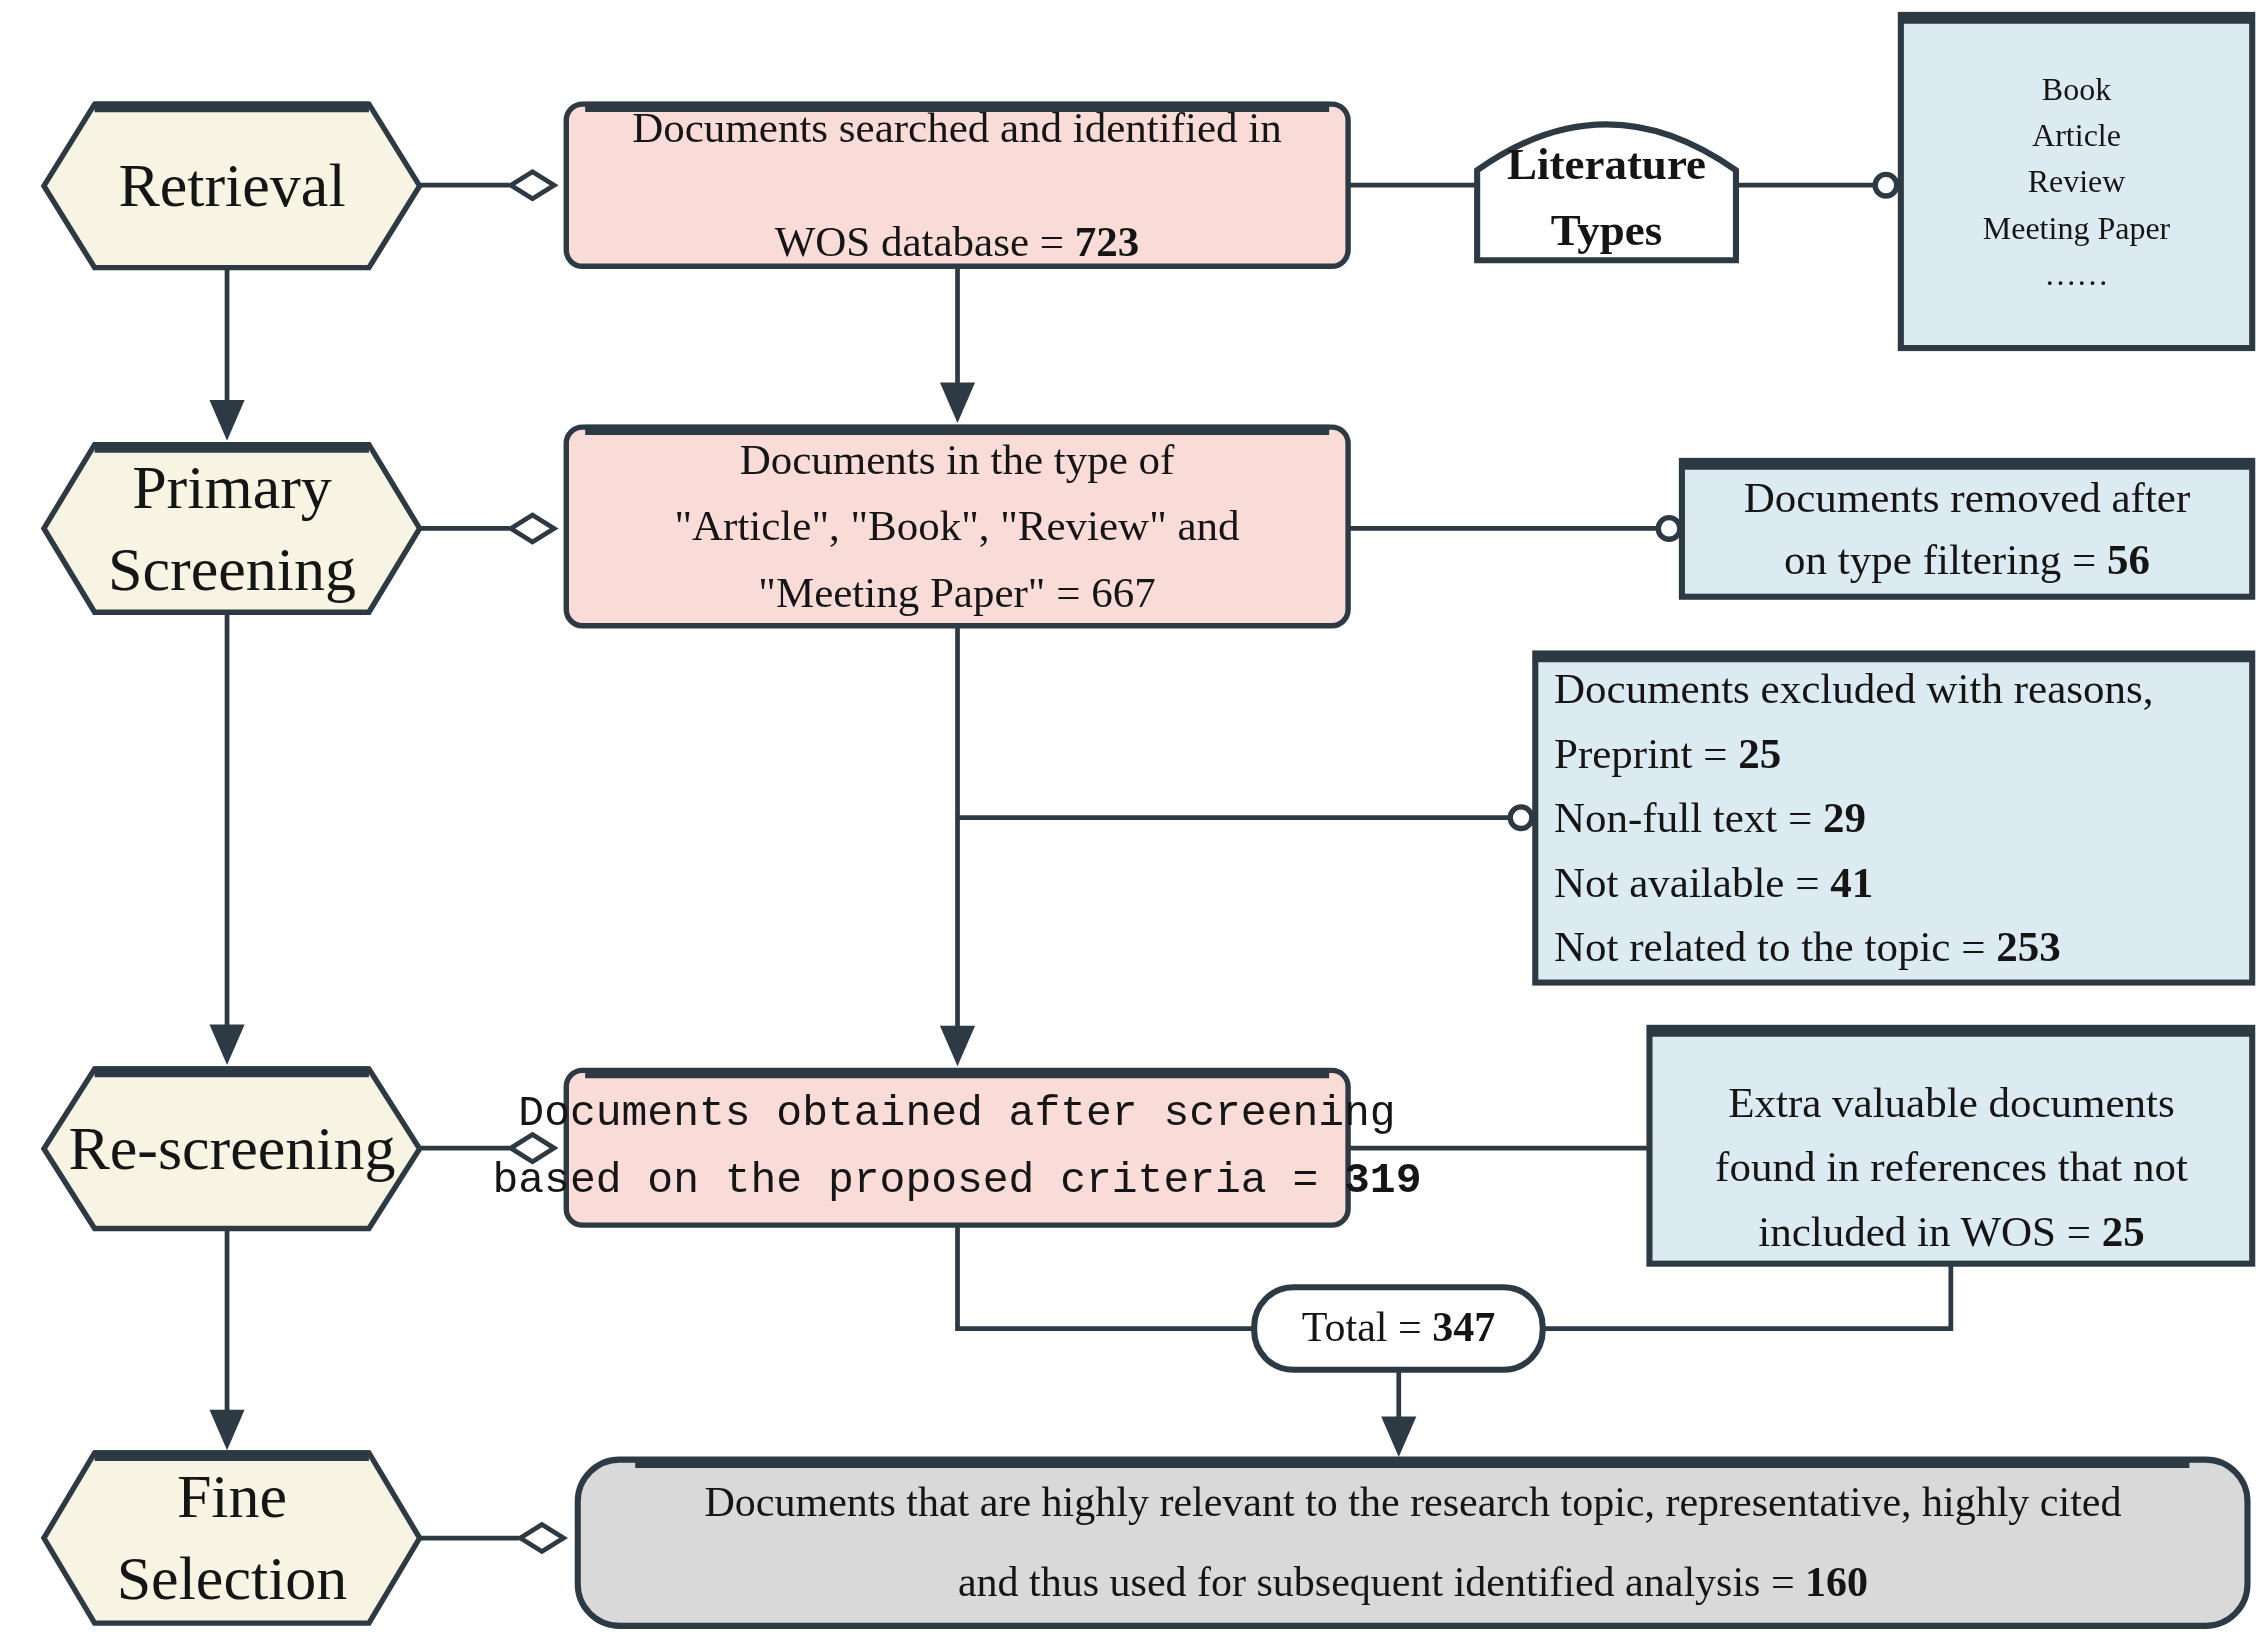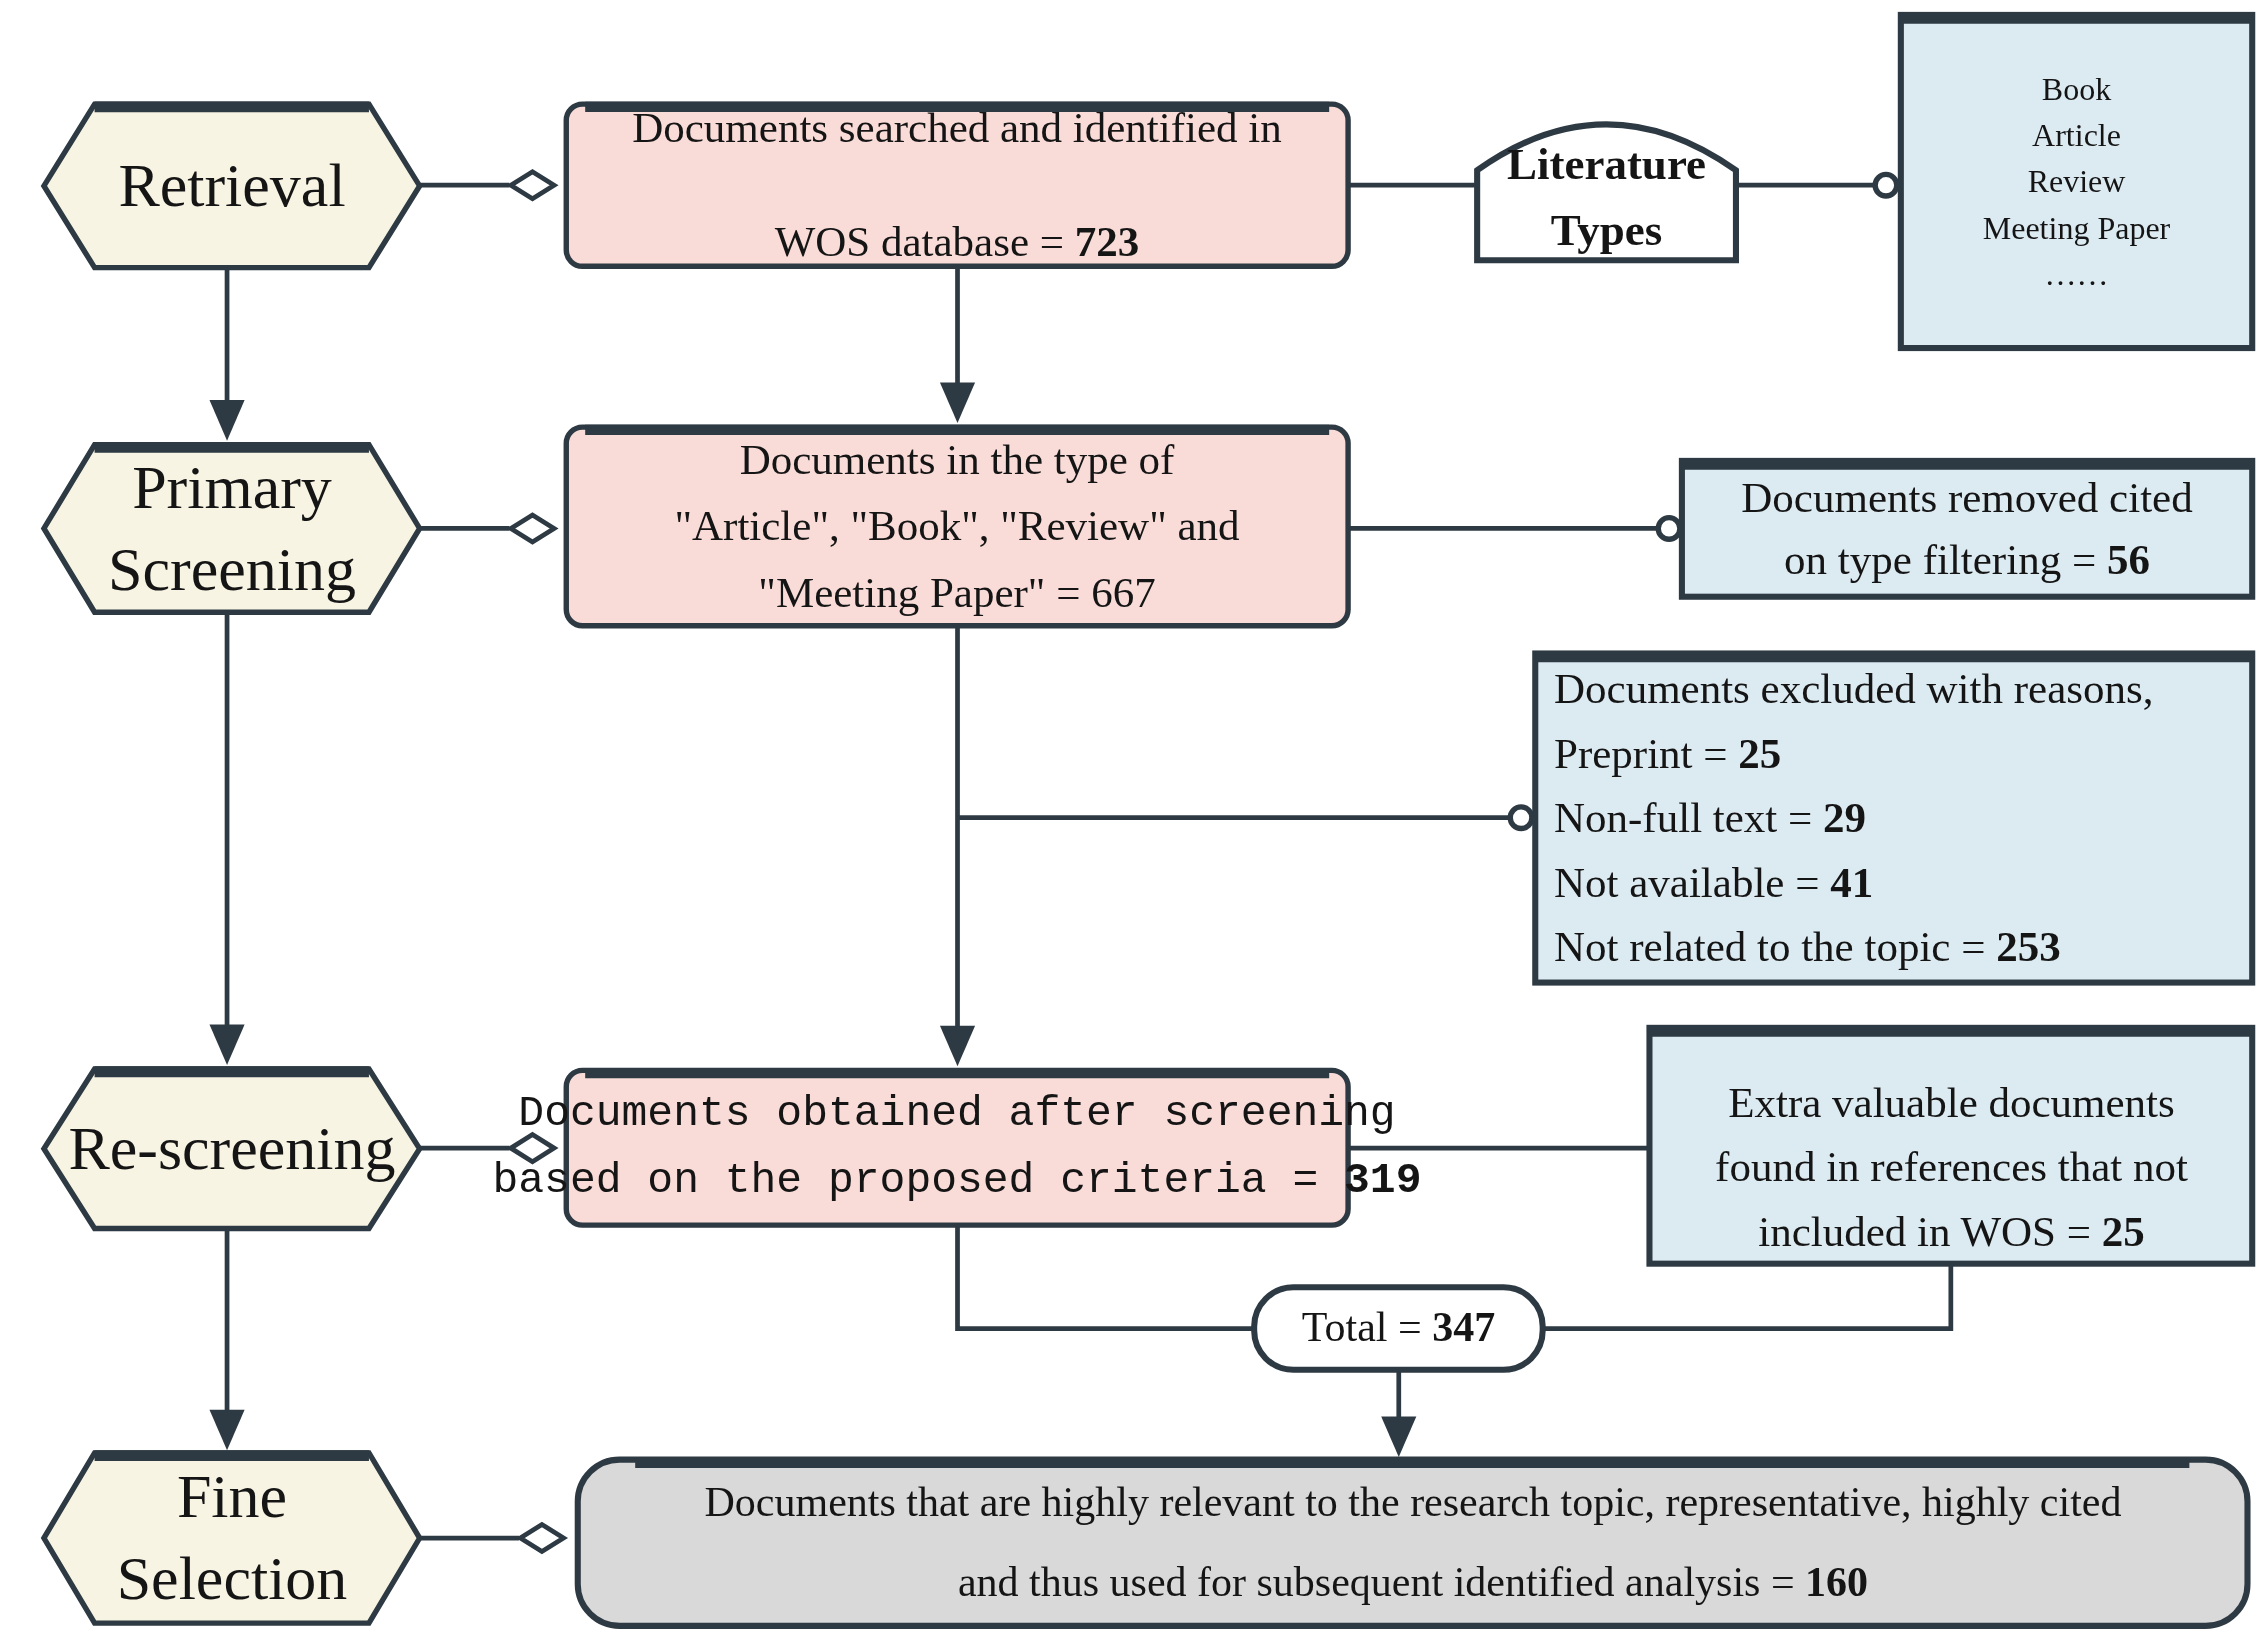--- a/index.html
+++ b/index.html
@@ -164,21 +164,21 @@
 
   <div class="txt listbox" style="left:1901px;top:15px;width:351px;height:333px;">
     <div class="line">Book</div>
     <div class="line">Article</div>
     <div class="line">Review</div>
     <div class="line">Meeting Paper</div>
     <div class="line">……</div>
   </div>
 
   <div class="txt" style="left:1682px;top:461px;width:570px;height:136px;line-height:1.45;">
-    <div class="line">Documents removed cited</div>
+    <div class="line">Documents removed after</div>
     <div class="line"><span>on type filtering =  </span><b>56</b></div>
   </div>
 
   <div class="txt leftalign" style="left:1535px;top:654px;width:717px;height:329px;padding-left:19px;box-sizing:border-box;line-height:1.5;">
     <div class="line">Documents excluded with reasons,</div>
     <div class="line"><span>Preprint = </span><b>25</b></div>
     <div class="line"><span>Non-full text = </span><b>29</b></div>
     <div class="line"><span>Not available = </span><b>41</b></div>
     <div class="line"><span>Not related to the topic = </span><b>253</b></div>
   </div>

